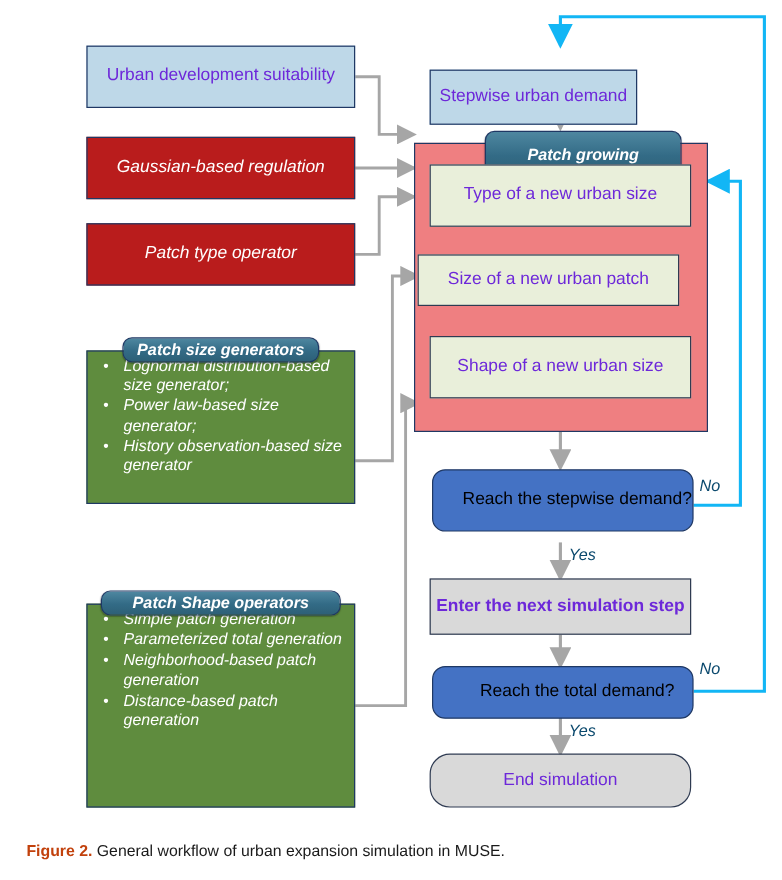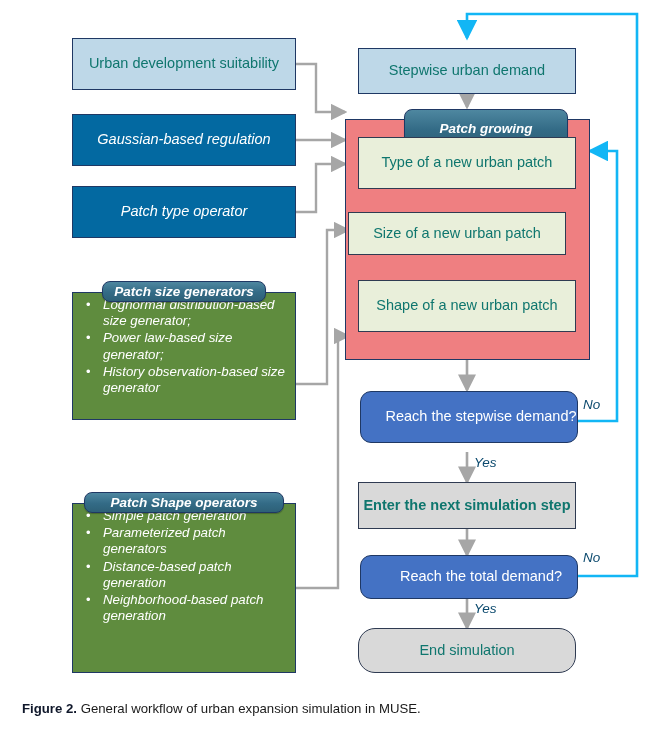--- a/index.html
+++ b/index.html
@@ -27,29 +27,29 @@
     height: 700px;
   }
   .node-box {
     position: absolute;
     box-sizing: border-box;
     display: flex;
     align-items: center;
     justify-content: center;
     text-align: center;
     line-height: 1.18;
-    color: #0f766e;
+    color: #6d28d9;
   }
   .lightblue {
     background: #bed8e8;
     border: 1.6px solid #1f3864;
     font-size: 14.5px;
   }
   .green {
-    background: #0369a1;
+    background: #b91c1c;
     border: 1.6px solid #1f3864;
     color: #ffffff;
     font-style: italic;
     font-size: 14.5px;
   }
   .greenlist {
     background: #5f8c3e;
     border: 1.6px solid #1f3864;
     color: #ffffff;
     font-style: italic;
@@ -79,21 +79,21 @@
   }
   .paleboxes {
     background: #e9efda;
     border: 1.6px solid #2f3b52;
     font-size: 14.5px;
   }
   .bluedec {
     background: #4472c4;
     border: 1.6px solid #1f3864;
     border-radius: 11px;
-    color: #ffffff;
+    color: #000000;
     font-size: 14.5px;
     padding-left: 24px;
   }
   .graybox {
     background: #d9d9d9;
     border: 1.6px solid #2f3b52;
     font-size: 14.5px;
   }
   .pinkpanel {
     position: absolute;
@@ -127,21 +127,21 @@
   .caption {
     position: absolute;
     left: 22px;
     top: 700px;
     width: 610px;
     font-size: 13.2px;
     color: #1a1a1a;
     line-height: 1.3;
   }
   .caption b {
-    color: #0f172a;
+    color: #c2410c;
     font-weight: bold;
   }
 </style>
 </head>
 <body>
 
 <div id="figure-root">
 
   <svg class="flow" viewBox="0 0 652 700">
     <defs>
@@ -197,38 +197,38 @@
       <li>Lognormal distribution-based size generator;</li>
       <li>Power law-based size generator;</li>
       <li>History observation-based size generator</li>
     </ul>
   </div>
   <div class="tealbadge" style="left:102px; top:281px; width:164px; height:21px;">Patch size generators</div>
 
   <div class="node-box greenlist" style="left:72px; top:503px; width:224px; height:170px;">
     <ul>
       <li>Simple patch generation</li>
-      <li>Parameterized patch generators</li>
+      <li>Parameterized total generation</li>
+      <li>Neighborhood-based patch generation</li>
       <li>Distance-based patch generation</li>
-      <li>Neighborhood-based patch generation</li>
     </ul>
   </div>
   <div class="tealbadge" style="left:84px; top:492px; width:200px; height:21px;">Patch Shape operators</div>
 
-  <div class="node-box lightblue" style="left:358px; top:48px; width:218px; height:46px;">Stepwise urban demand</div>
+  <div class="node-box lightblue" style="left:358px; top:58px; width:173px; height:46px;">Stepwise urban demand</div>
 
   <div class="pinkpanel" style="left:345px; top:119px; width:245px; height:241px;"></div>
 
   <div class="tealbadge" style="left:404px; top:109px; width:164px; height:38px;">Patch growing</div>
 
-  <div class="node-box paleboxes" style="left:358px; top:137px; width:218px; height:52px;">Type of a new urban patch</div>
+  <div class="node-box paleboxes" style="left:358px; top:137px; width:218px; height:52px;">Type of a new urban size</div>
 
   <div class="node-box paleboxes" style="left:348px; top:212px; width:218px; height:43px;">Size of a new urban patch</div>
 
-  <div class="node-box paleboxes" style="left:358px; top:280px; width:218px; height:52px;">Shape of a new urban patch</div>
+  <div class="node-box paleboxes" style="left:358px; top:280px; width:218px; height:52px;">Shape of a new urban size</div>
 
   <div class="node-box bluedec" style="left:360px; top:391px; width:218px; height:52px;">Reach the stepwise demand?</div>
 
   <div class="edge-label" style="left:583px; top:397px;">No</div>
 
   <div class="edge-label" style="left:474px; top:455px;">Yes</div>
 
   <div class="node-box graybox" style="left:358px; top:482px; width:218px; height:47px;font-weight:bold;">Enter the next simulation step</div>
 
   <div class="node-box bluedec" style="left:360px; top:555px; width:218px; height:44px;">Reach the total demand?</div>

